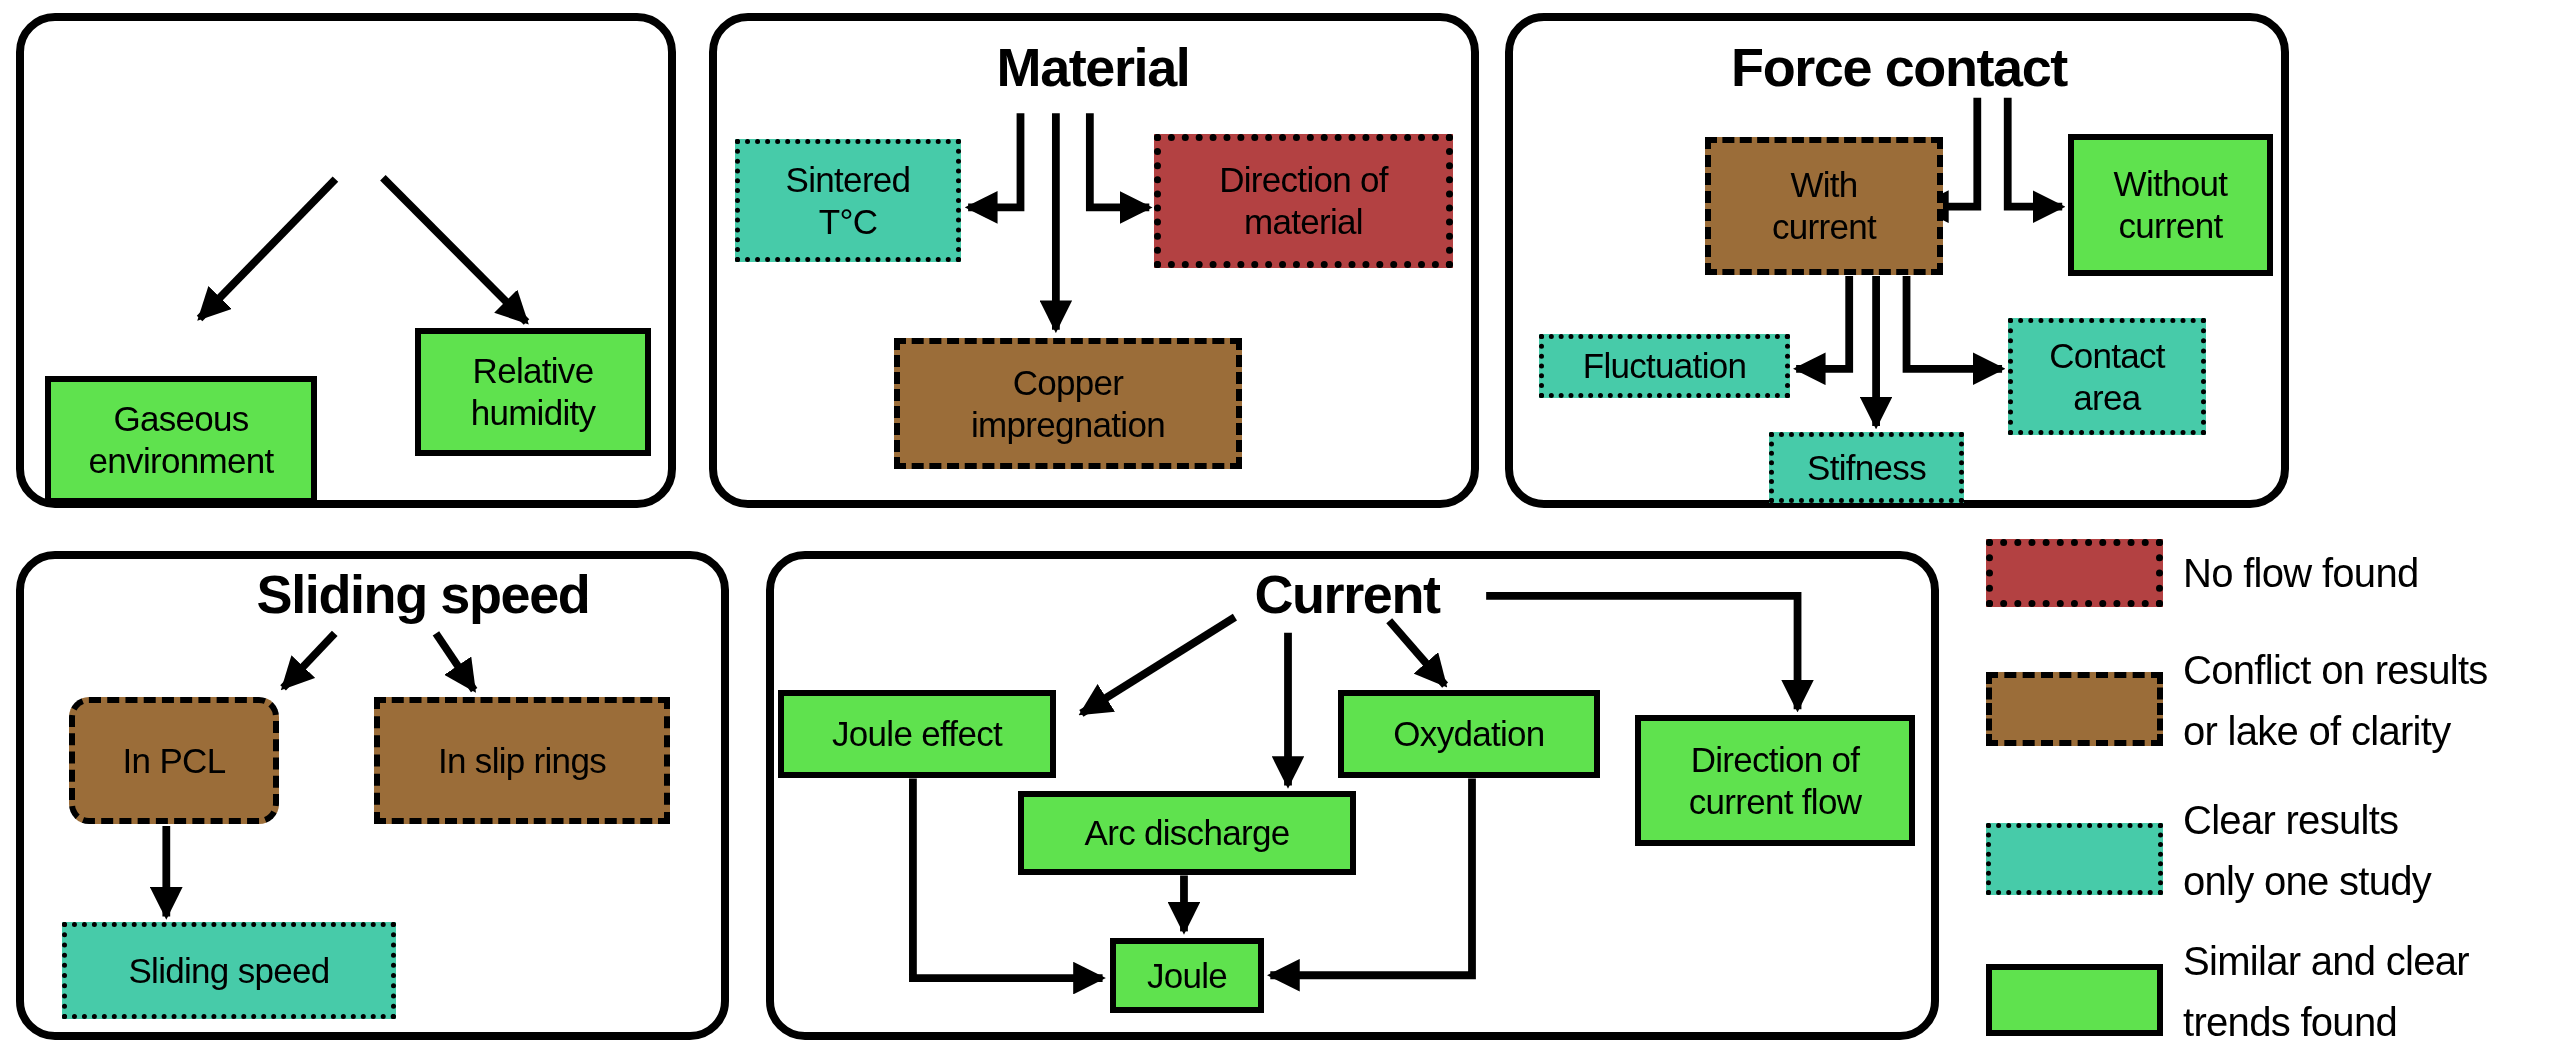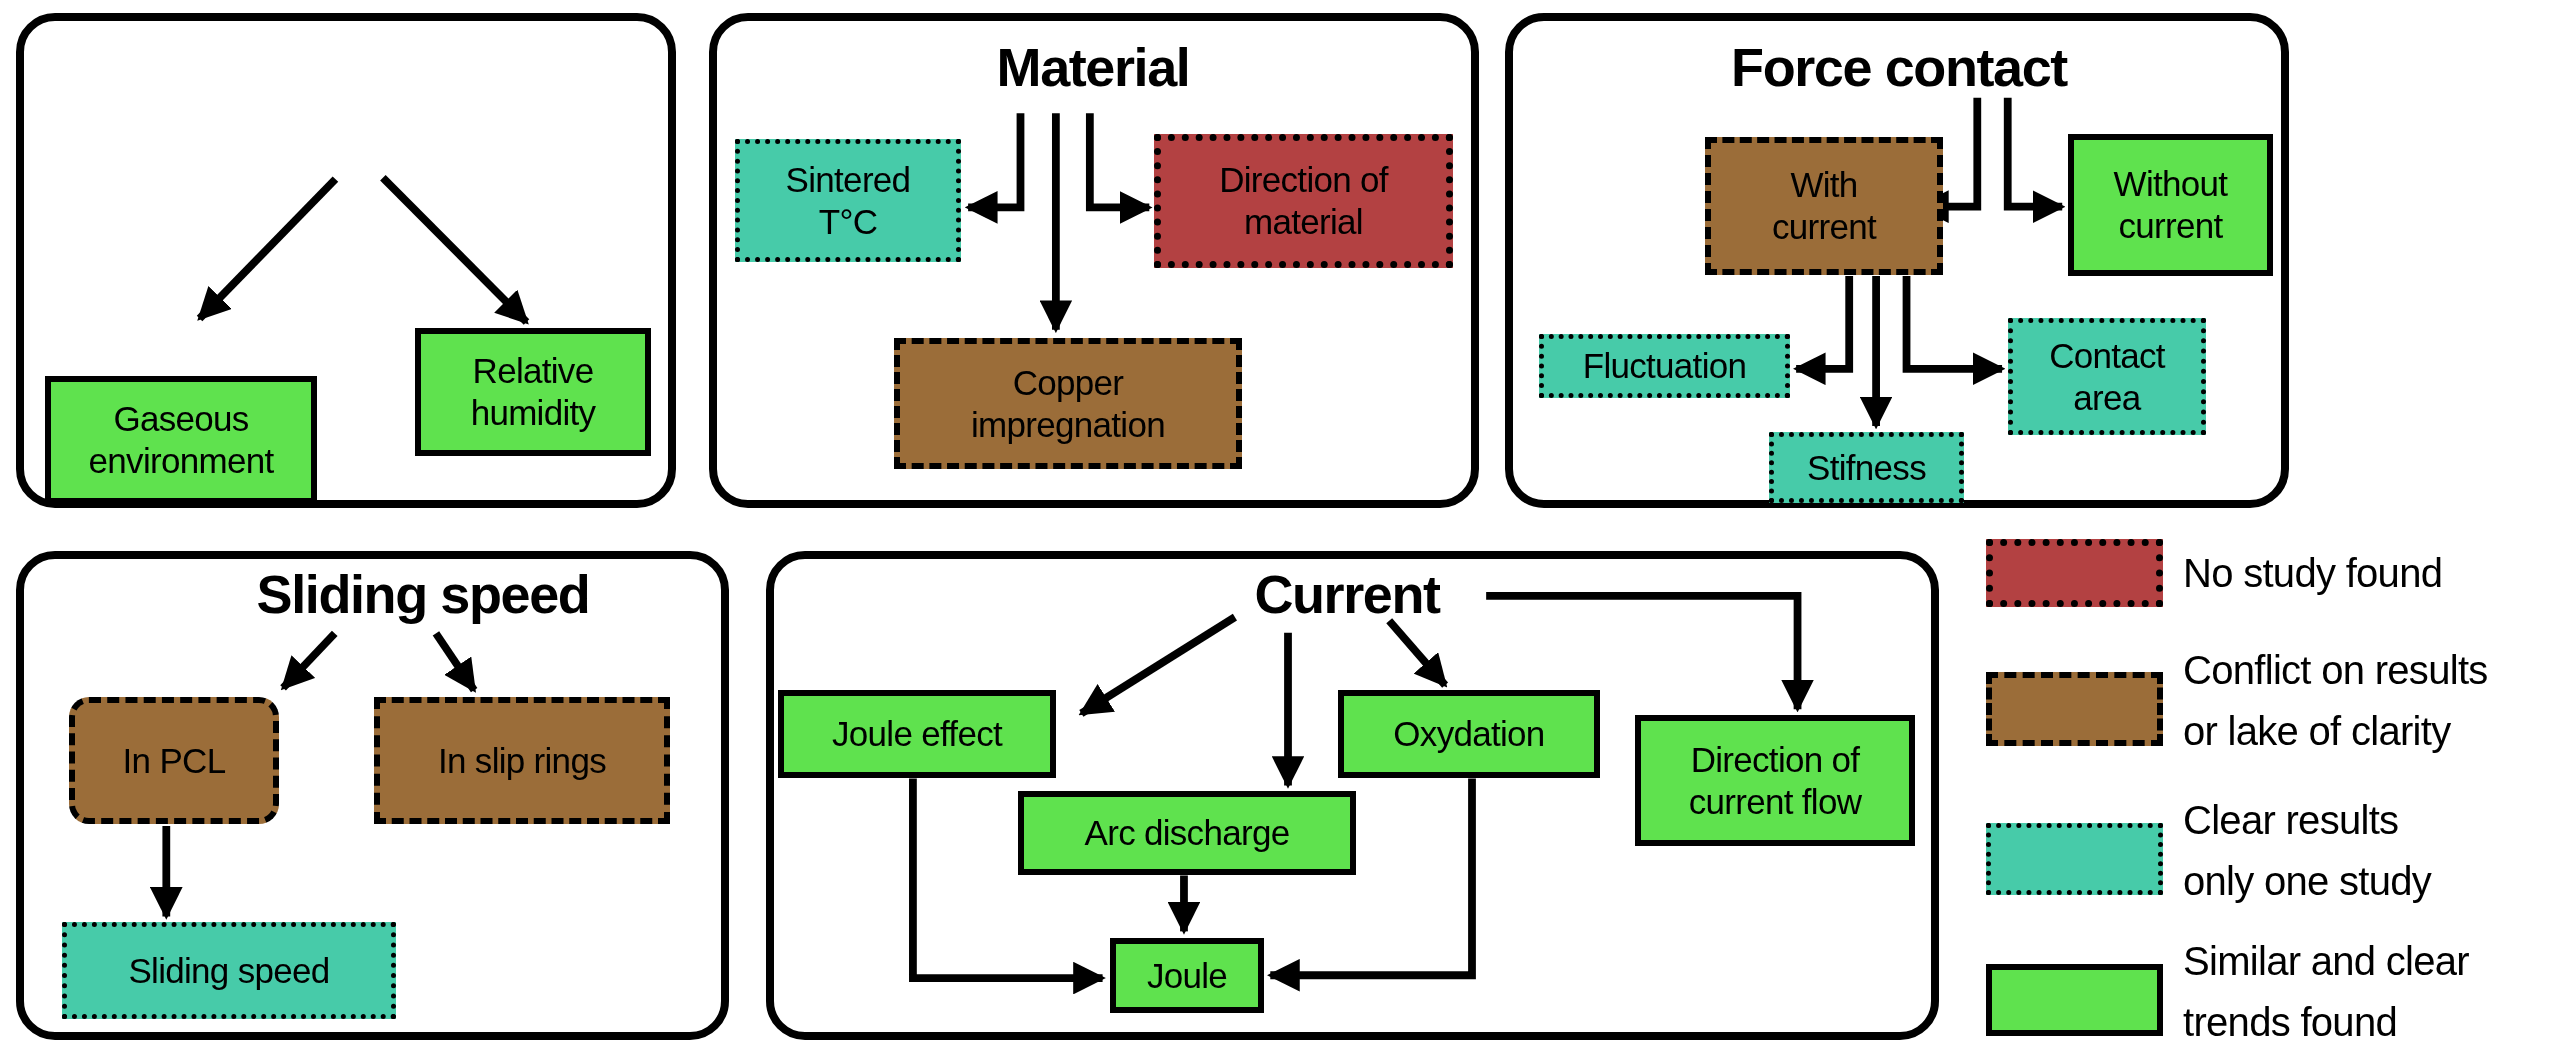--- a/index.html
+++ b/index.html
@@ -109,21 +109,21 @@
   <div class="node teal" style="left:62px; top:922px; width:334px; height:97px;">Sliding speed</div>
 
   <div class="node green" style="left:778px; top:690px; width:278px; height:88px;">Joule effect</div>
   <div class="node green" style="left:1338px; top:690px; width:262px; height:88px;">Oxydation</div>
   <div class="node green" style="left:1018px; top:791px; width:338px; height:84px;">Arc discharge</div>
   <div class="node green" style="left:1635px; top:715px; width:280px; height:131px;">Direction of
 current flow</div>
   <div class="node green" style="left:1110px; top:938px; width:154px; height:75px;">Joule</div>
 
   <div class="lg-swatch red" style="left:1986px; top:539px; height:68px;"></div>
-  <div class="lg-label" style="left:2183px; top:543px;">No study found</div>
+  <div class="lg-label" style="left:2183px; top:543px;">No flow found</div>
 
   <div class="lg-swatch brown" style="left:1986px; top:672px; height:74px;"></div>
   <div class="lg-label" style="left:2183px; top:640px;">Conflict on results
 or lake of clarity</div>
 
   <div class="lg-swatch teal" style="left:1986px; top:823px; height:72px;"></div>
   <div class="lg-label" style="left:2183px; top:790px;">Clear results
 only one study</div>
 
   <div class="lg-swatch green" style="left:1986px; top:964px; height:72px;"></div>

